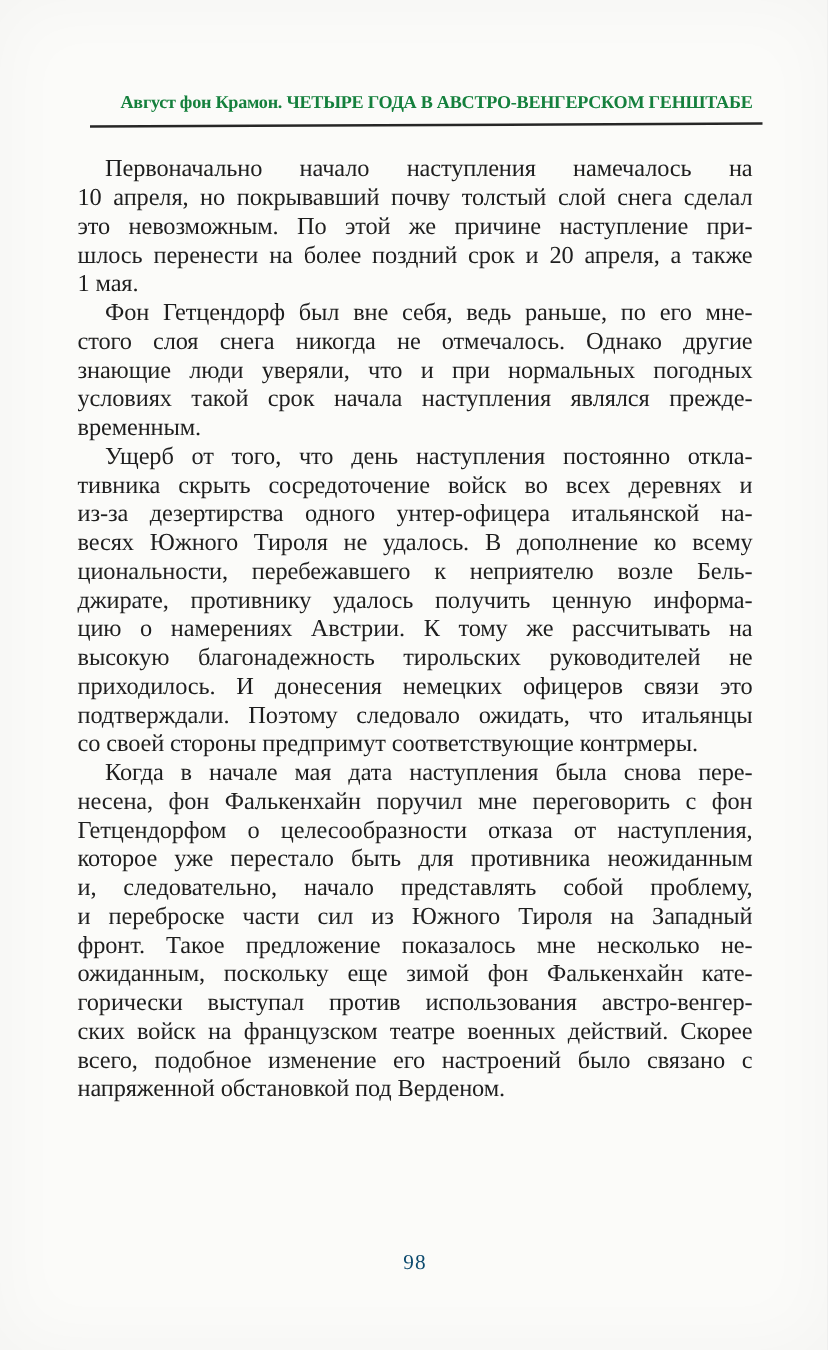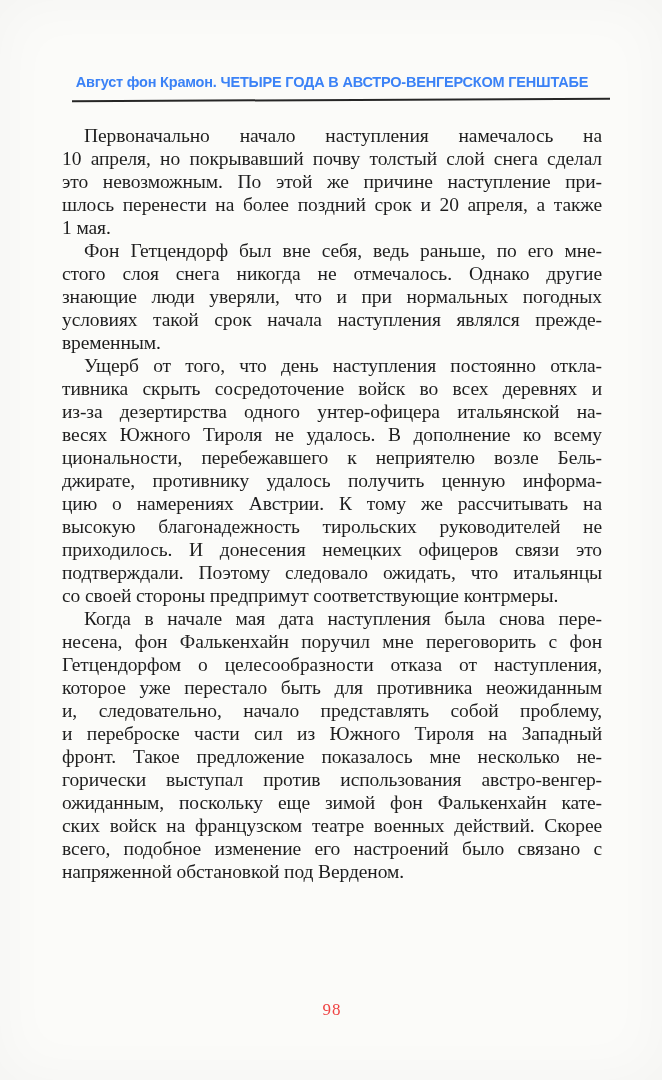--- a/index.html
+++ b/index.html
@@ -15,26 +15,26 @@
     overflow: hidden;
     font-family: "Liberation Serif", serif;
     color: var(--ink, #1e1e1e);
     box-shadow: inset 0 0 60px rgba(0,0,0,0.03);
   }
   .running-header {
     position: absolute;
     top: 74px;
     left: 62px;
     width: 540px;
-    text-align: center;
-    font-family: Liberation Sans, sans-serif;
+    text-align: right;
+    font-family: Liberation Serif, serif;
     font-weight: bold;
     font-size: 14.5px;
     letter-spacing: -0.2px;
-    color: #3b82f6;
+    color: #15803d;
     white-space: nowrap;
   }
   .header-rule {
     position: absolute;
     top: 99px;
     left: 72px;
     width: 538px;
     height: 0;
     border: 0;
     border-top: 2px solid #262626;
@@ -62,21 +62,21 @@
   }
   .text-line.indent { text-indent: 22px; }
   .page-number {
     position: absolute;
     top: 1000px;
     left: 62px;
     width: 540px;
     text-align: center;
     font-size: 17px;
     letter-spacing: 1px;
-    color: #ef4444;
+    color: #0c4a6e;
   }
 </style>
 </head>
 <body>
 
 <div class="page" style="--paper: #fbfbf9; --ink: #1e1e1e;">
   <div class="running-header">Август фон Крамон. ЧЕТЫРЕ ГОДА В АВСТРО-ВЕНГЕРСКОМ ГЕНШТАБЕ</div>
   <div class="header-rule"></div>
   <div class="body-text">
       <div class="paragraph">
@@ -107,21 +107,21 @@
         <div class="text-line last">со своей стороны предпримут соответствующие контрмеры.</div>
       </div>
       <div class="paragraph">
         <div class="text-line indent">Когда в начале мая дата наступления была снова пере-</div>
         <div class="text-line">несена, фон Фалькенхайн поручил мне переговорить с фон</div>
         <div class="text-line">Гетцендорфом о целесообразности отказа от наступления,</div>
         <div class="text-line">которое уже перестало быть для противника неожиданным</div>
         <div class="text-line">и, следовательно, начало представлять собой проблему,</div>
         <div class="text-line">и переброске части сил из Южного Тироля на Западный</div>
         <div class="text-line">фронт. Такое предложение показалось мне несколько не-</div>
+        <div class="text-line">ожиданным, поскольку еще зимой фон Фалькенхайн кате-</div>
         <div class="text-line">горически выступал против использования австро-венгер-</div>
-        <div class="text-line">ожиданным, поскольку еще зимой фон Фалькенхайн кате-</div>
         <div class="text-line">ских войск на французском театре военных действий. Скорее</div>
         <div class="text-line">всего, подобное изменение его настроений было связано с</div>
         <div class="text-line last">напряженной обстановкой под Верденом.</div>
       </div>
     </div>
   <div class="page-number">98</div>
 </div>
 
 </body></html>

